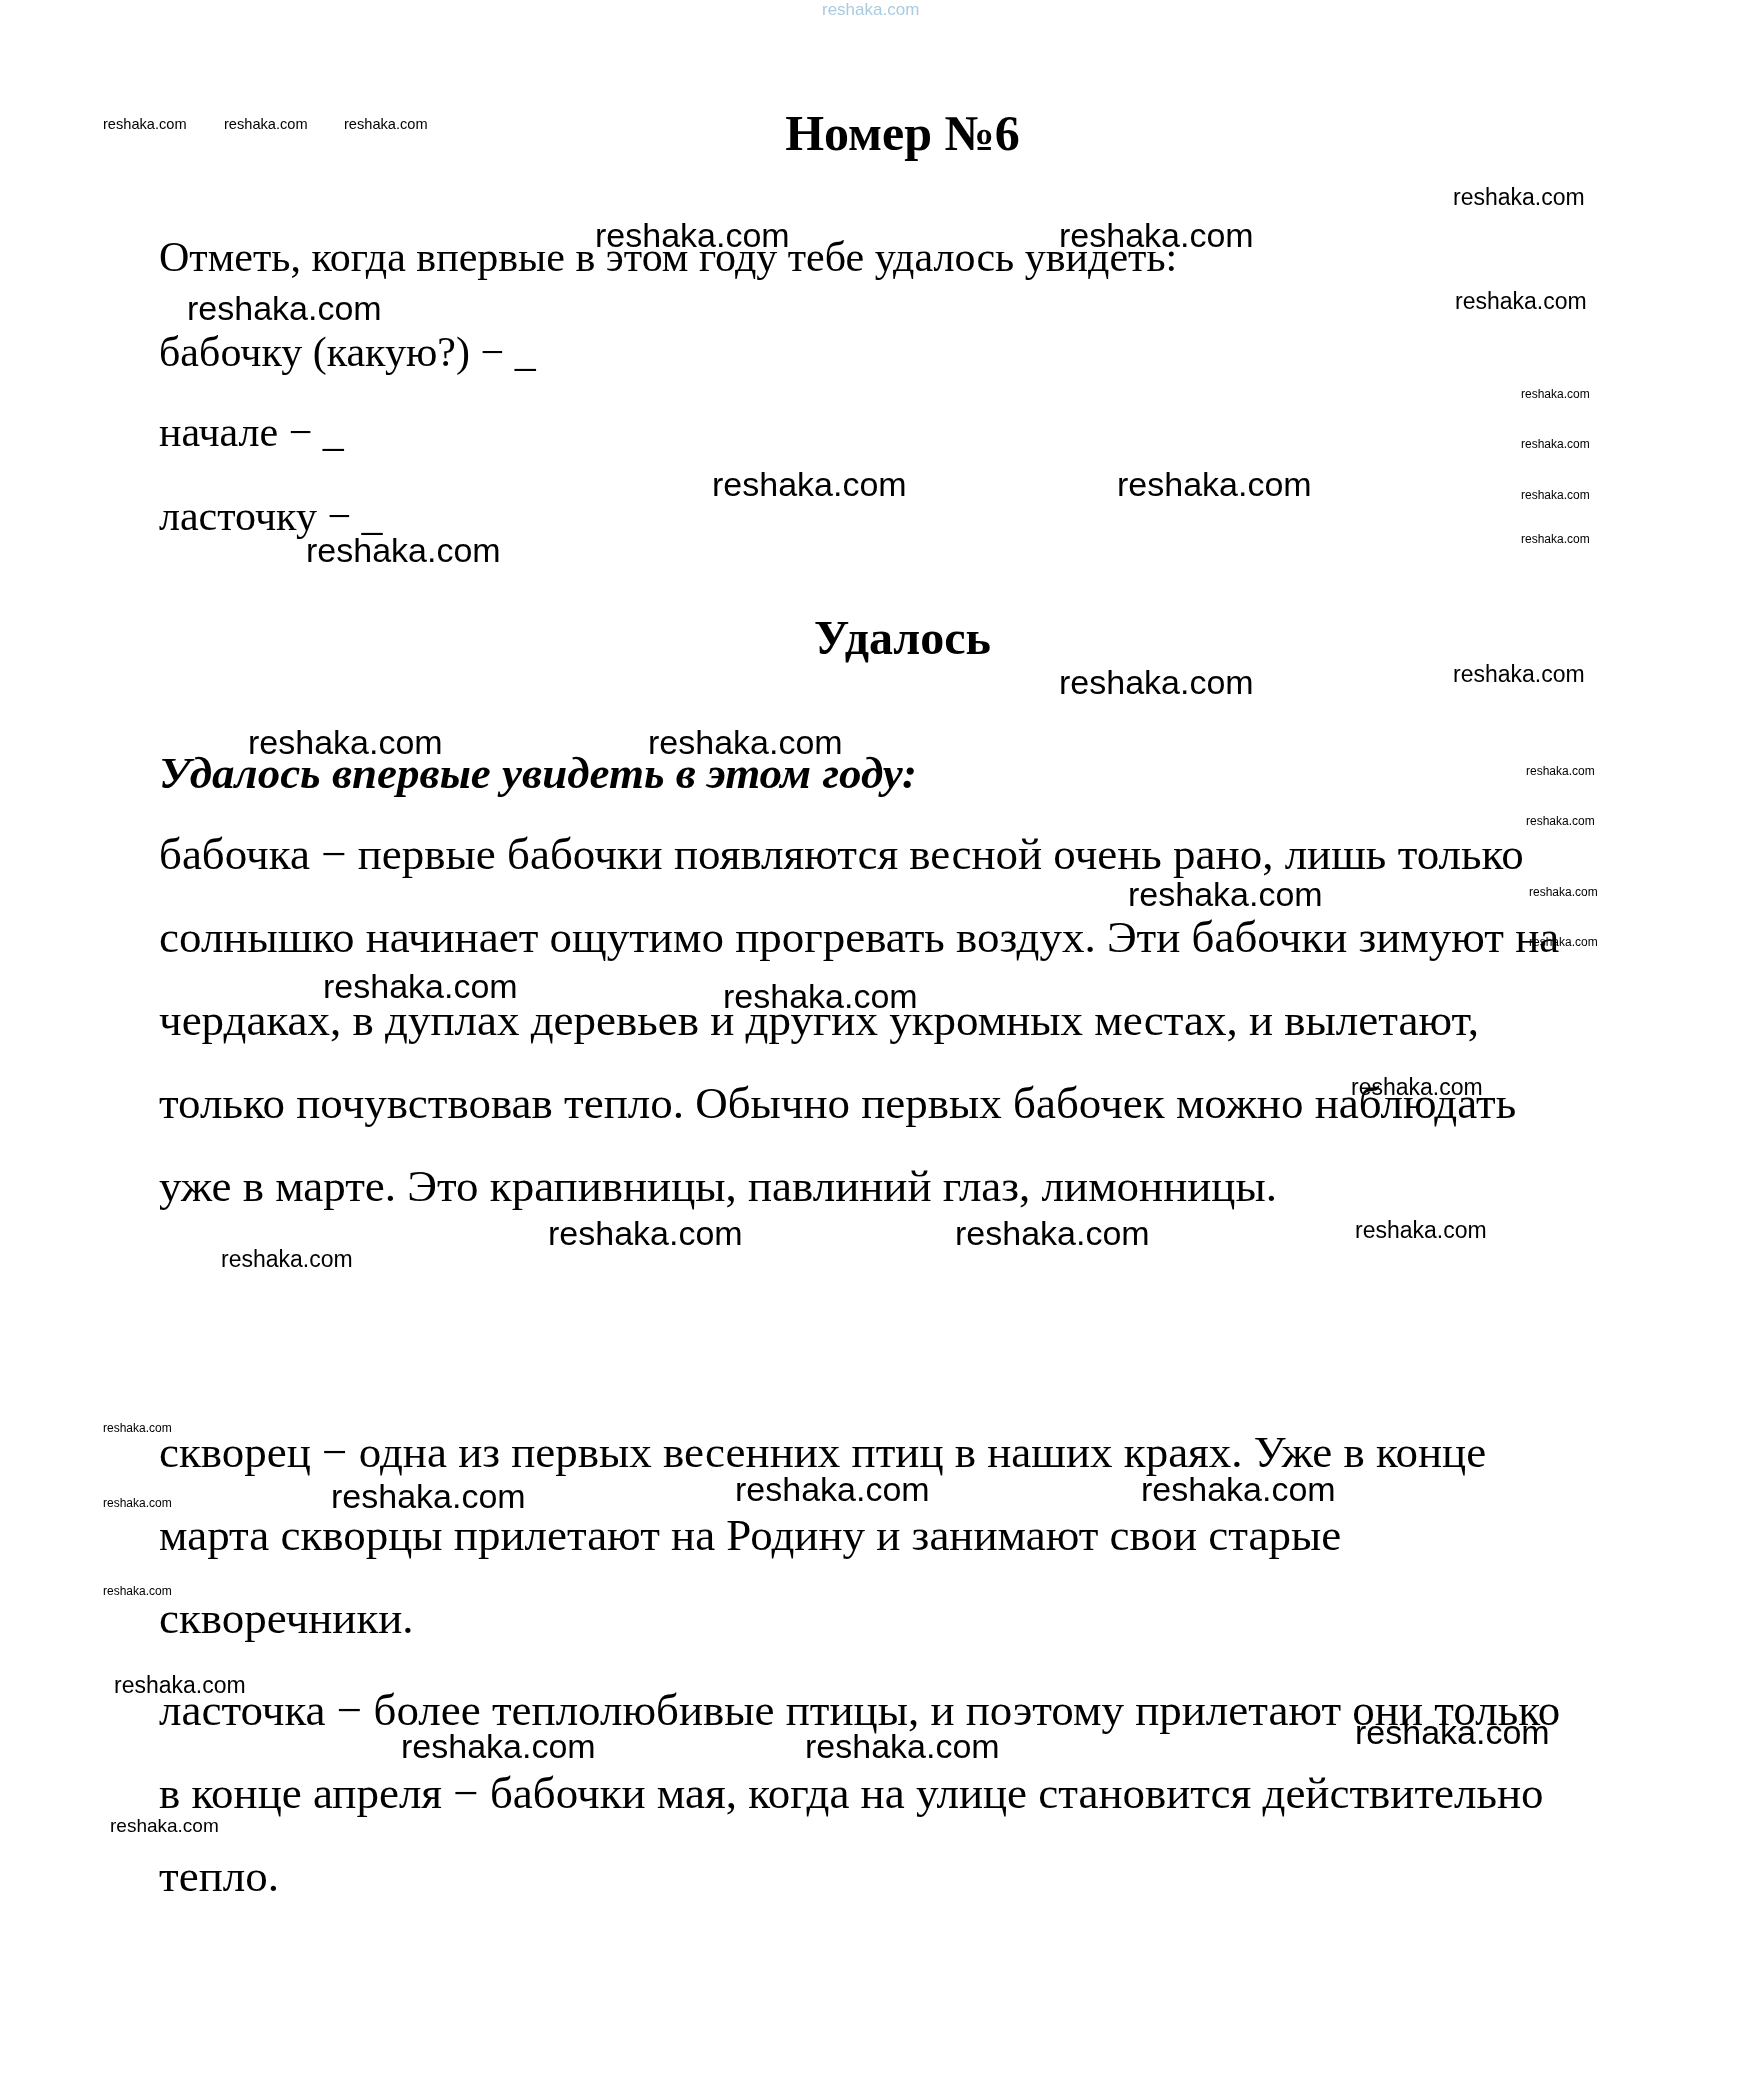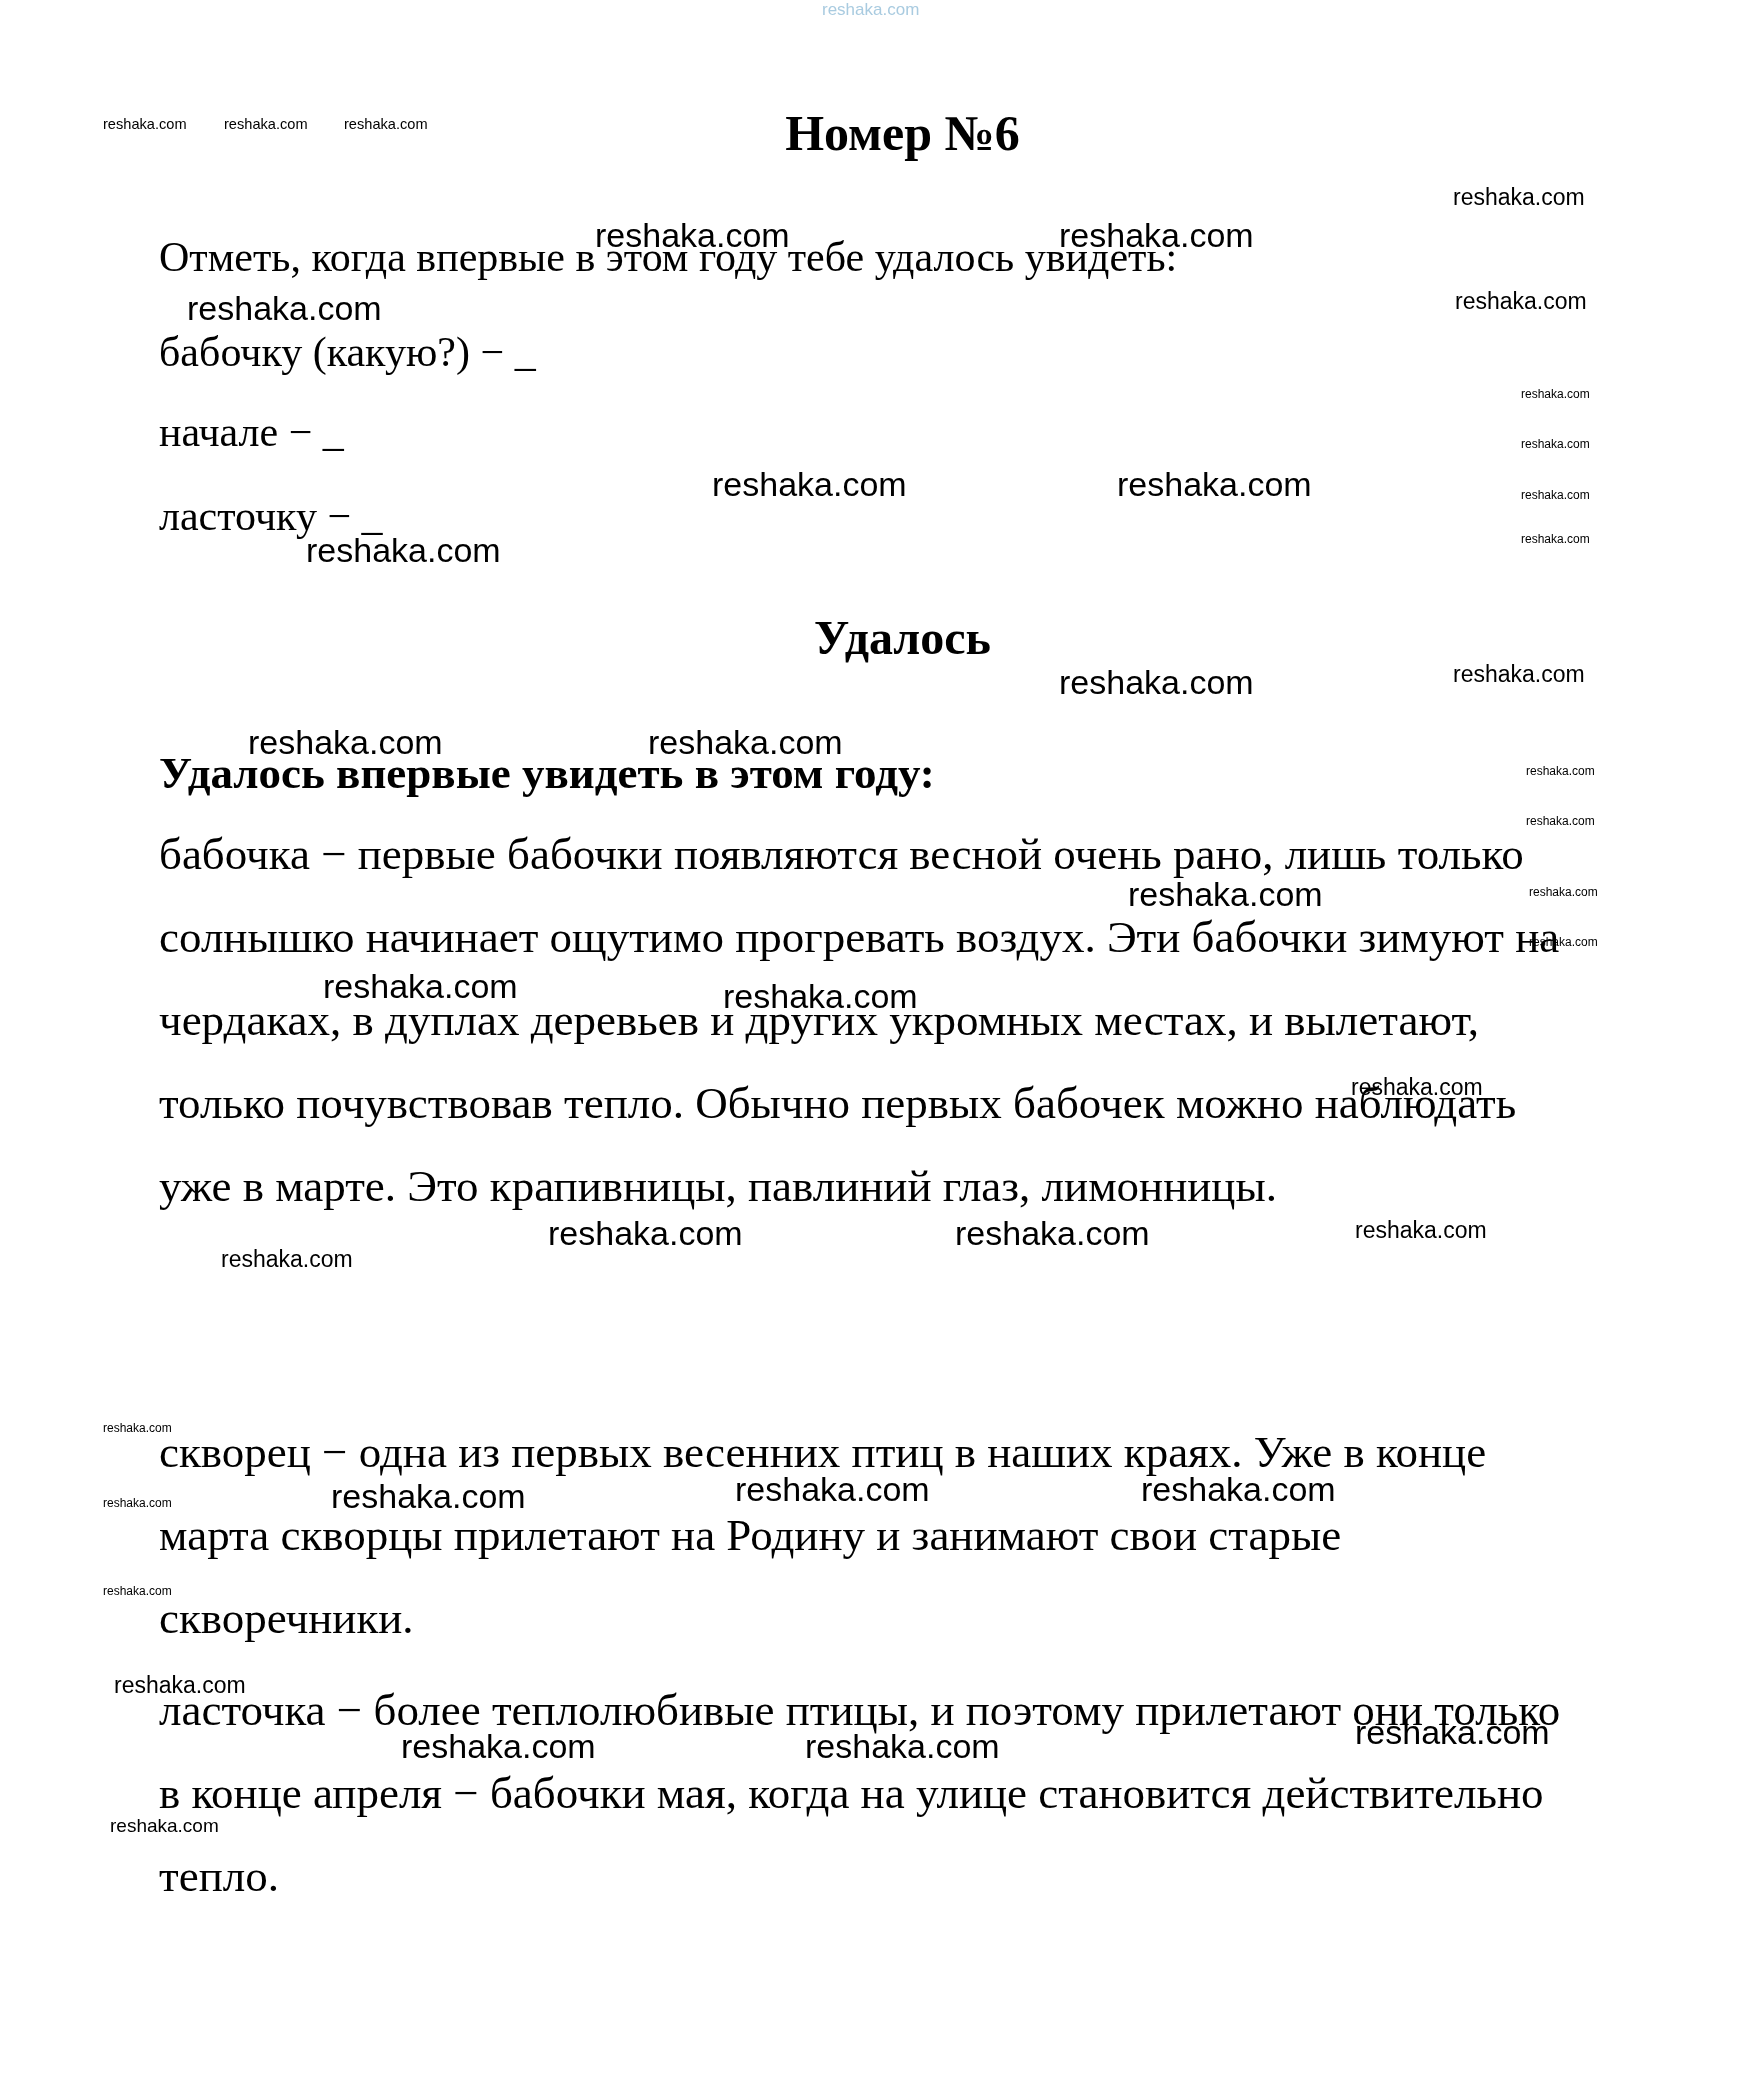--- a/index.html
+++ b/index.html
@@ -26,20 +26,21 @@
   .task-line {
     left:112px;
     font-size:42px;
     white-space:nowrap;
     text-align:right;
   }
   .lead-line {
     left:112px;
     font-size:45px;
     font-weight:bold;
+    font-style:italic;
     white-space:nowrap;
   }
   .para {
     left:112px;
     width:1472px;
     font-size:45px;
     line-height:83px;
     text-align:left;
   }
   .term { font-weight:normal; }

